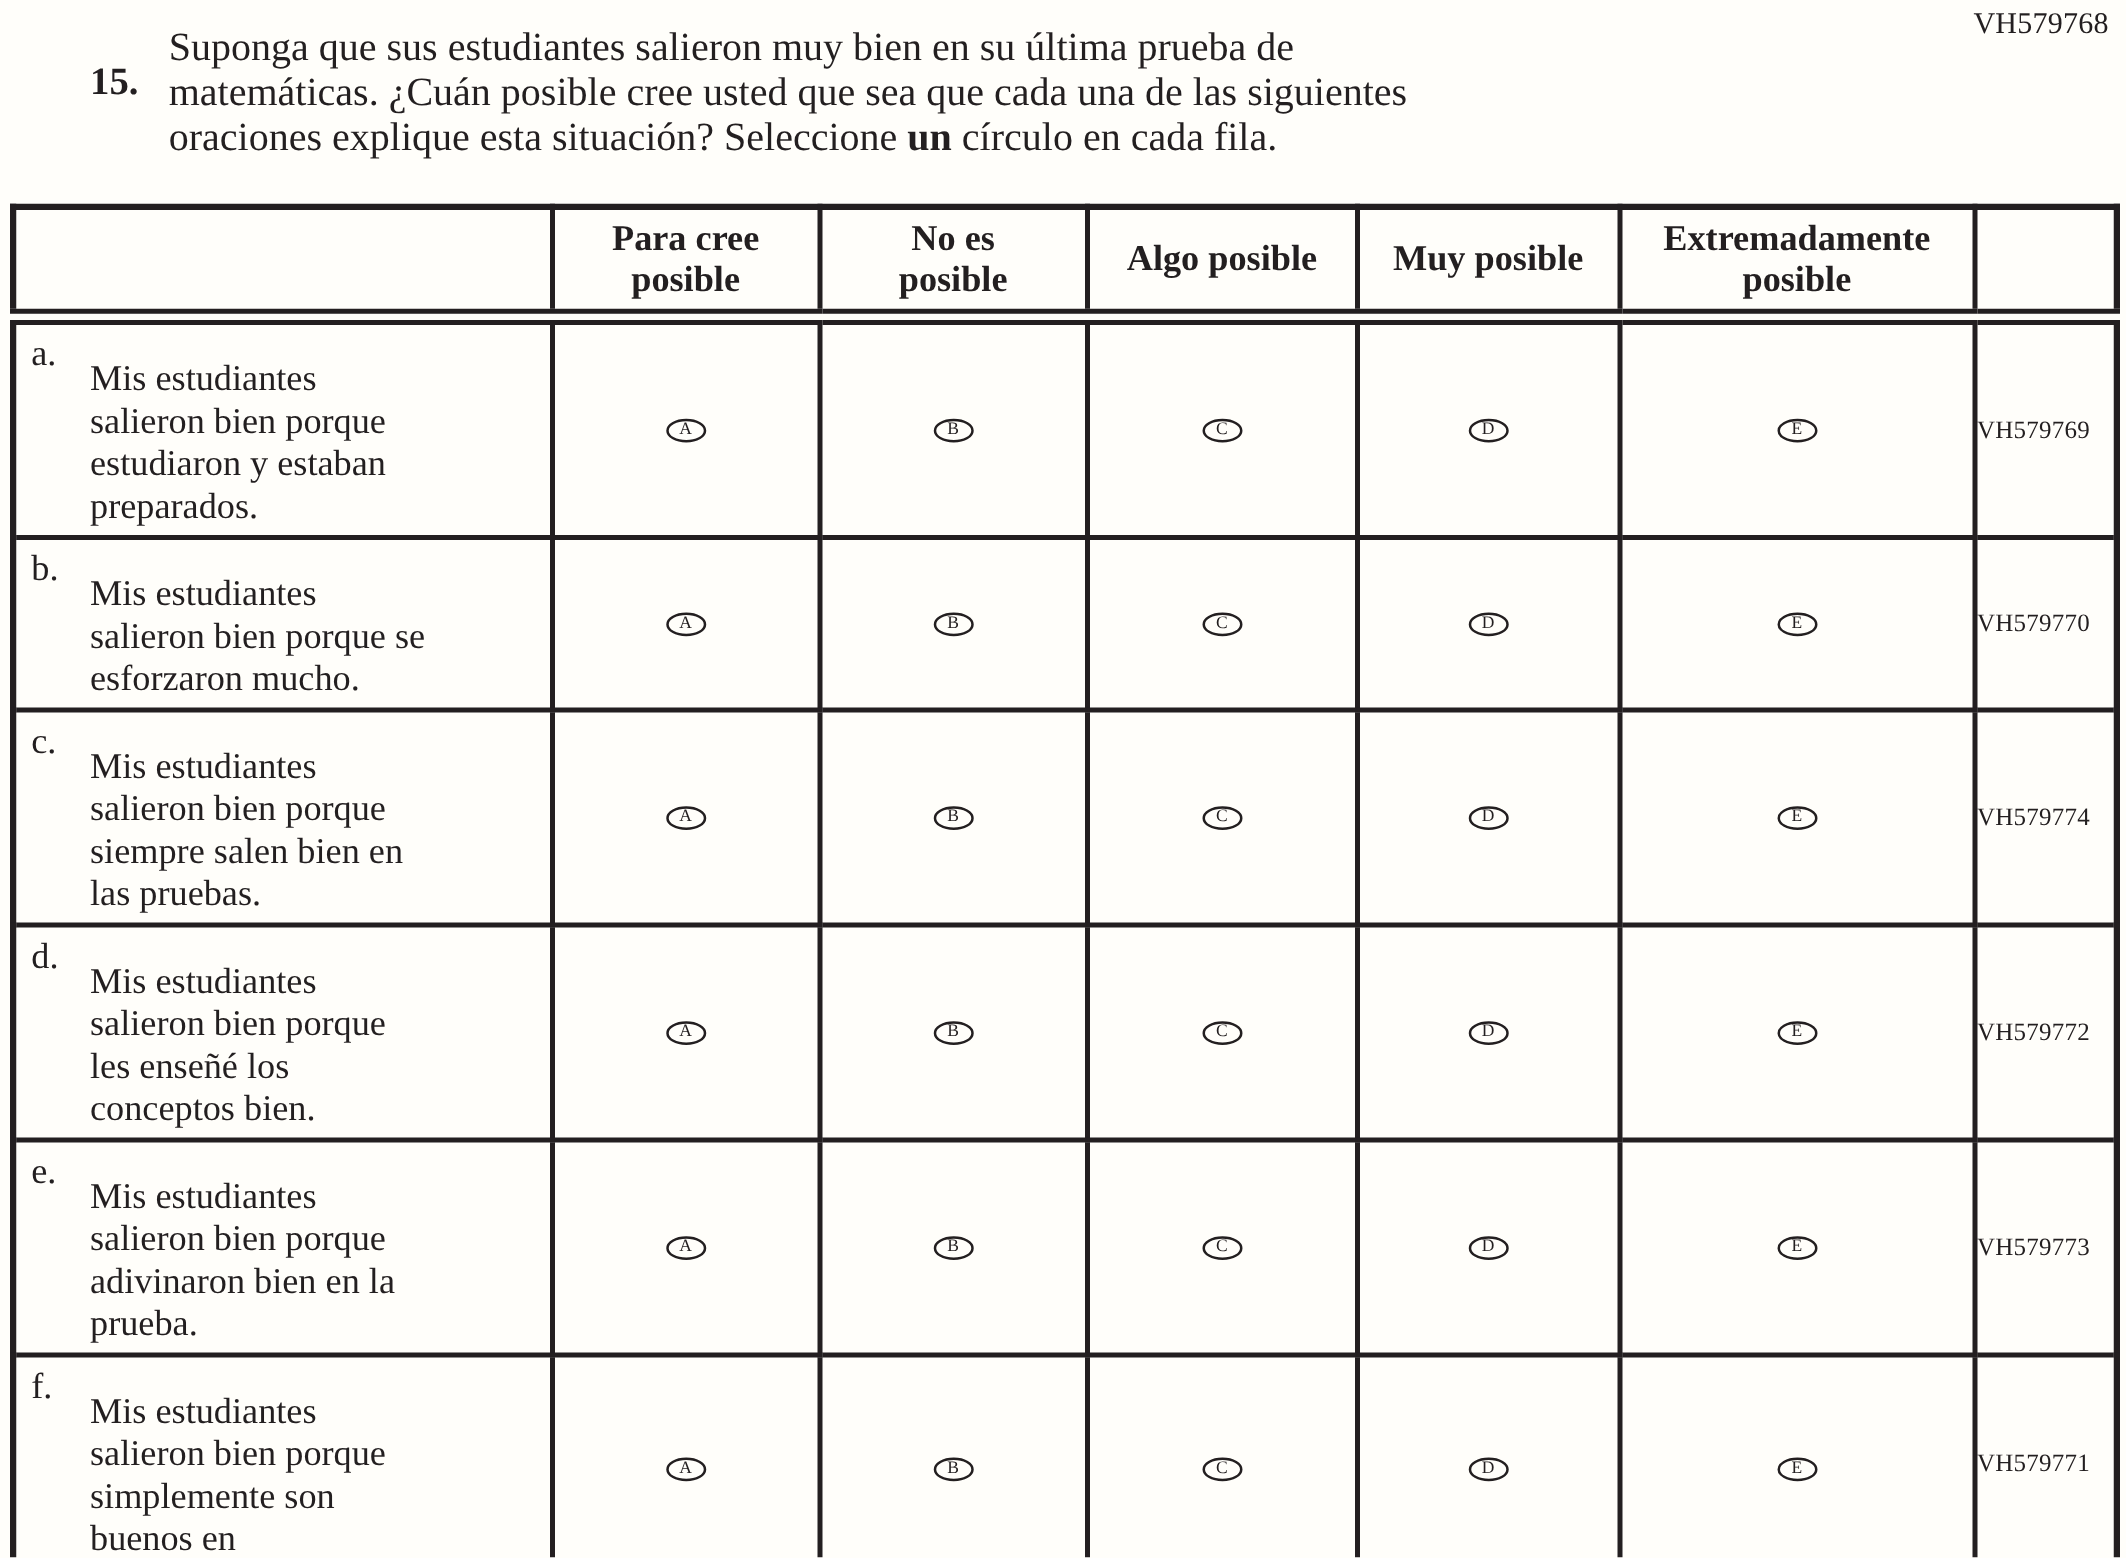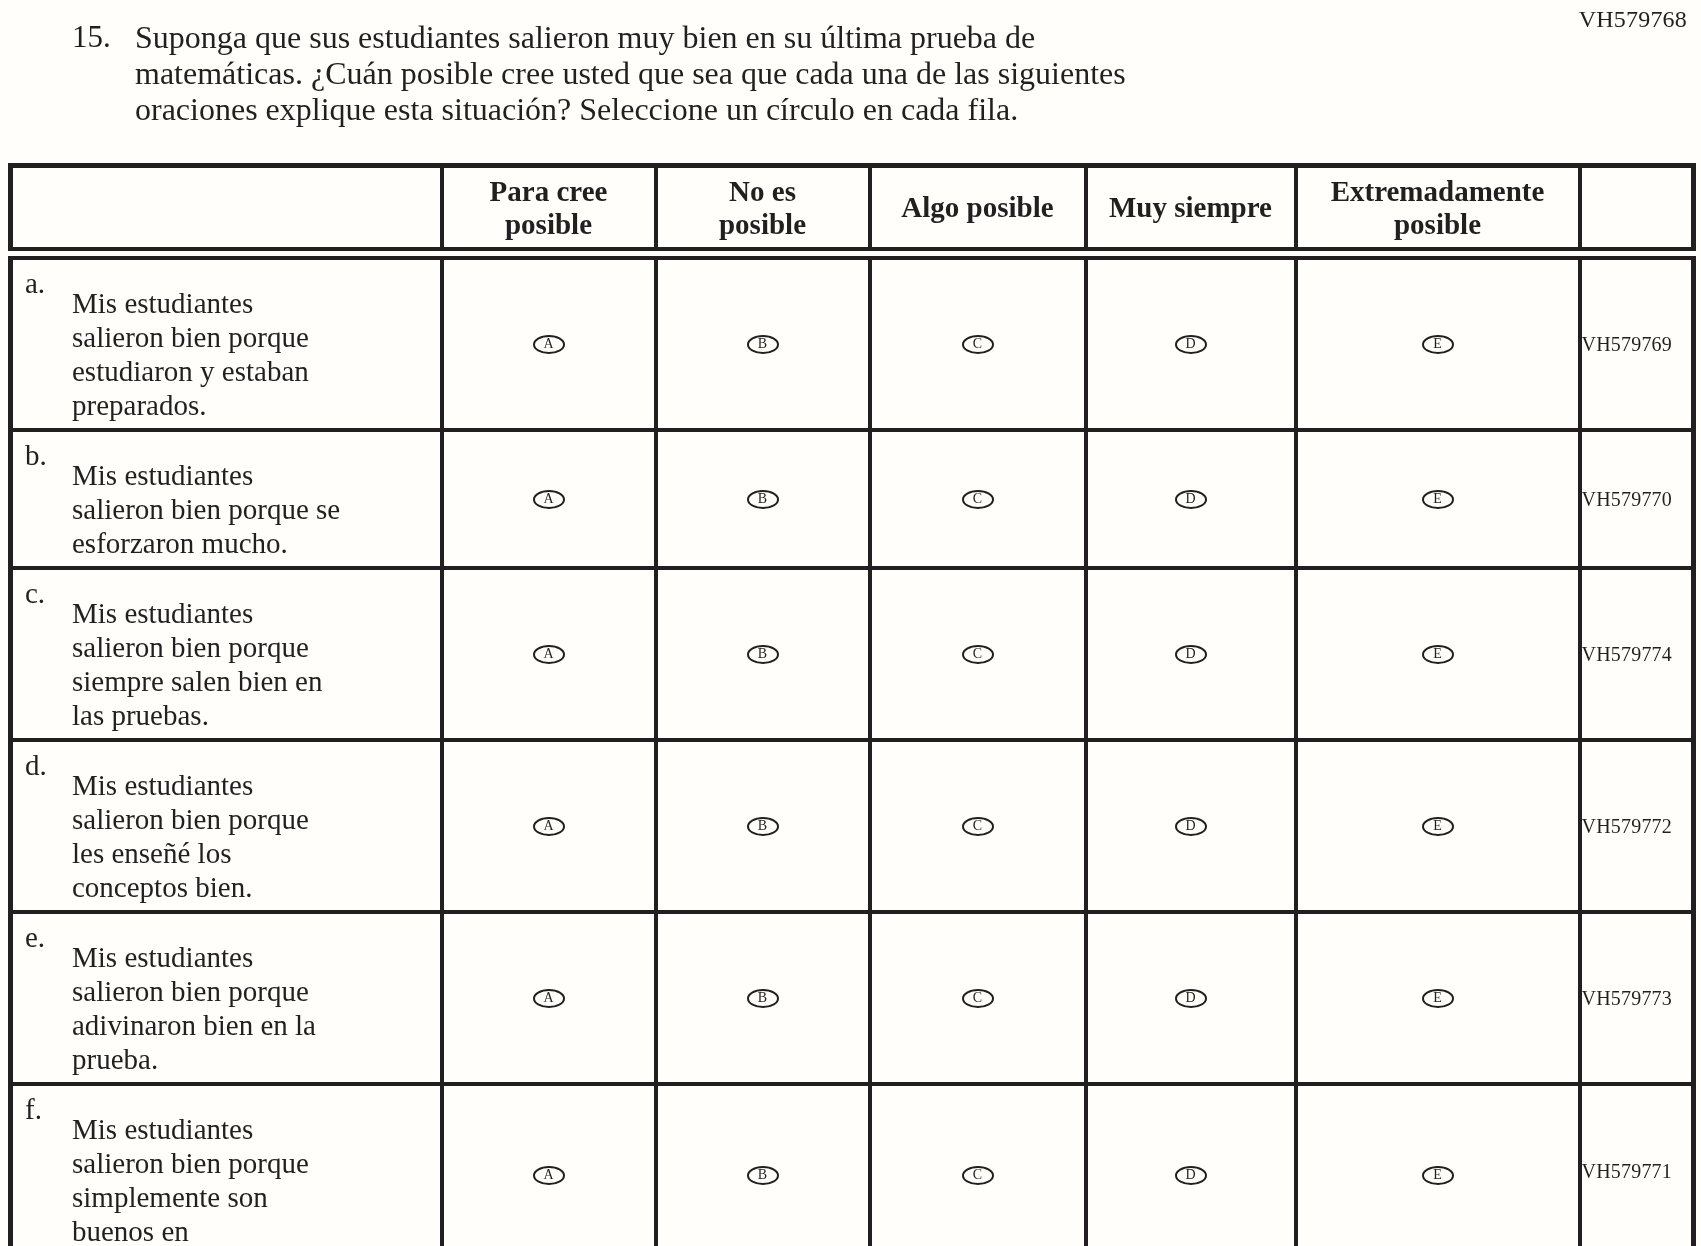--- a/index.html
+++ b/index.html
@@ -27,33 +27,34 @@
     letter-spacing: 0.2px;
   }
   .question {
     position: absolute;
     top: 19px;
     left: 72px;
     display: flex;
     align-items: flex-start;
   }
   .question .q-number {
-    font-weight: normal;
+    font-weight: bold;
     font-size: 31px;
     line-height: 36px;
     width: 63px;
     flex: 0 0 63px;
+    margin-top: 28px;
   }
   .question .q-text {
     font-size: 32px;
     line-height: 36px;
     white-space: pre-line;
     max-width: 1180px;
   }
-  .question .q-text b { font-weight: normal; }
+  .question .q-text b { font-weight: bold; }
 
   table.grid {
     position: absolute;
     top: 163px;
     left: 8px;
     border-collapse: collapse;
     table-layout: fixed;
     width: 1683px;
     background: var(--bg);
   }
@@ -164,21 +165,21 @@
       <col class="c-code">
     </colgroup>
     <thead>
       <tr>
           <th></th>
           <th>Para cree
 posible</th>
           <th>No es
 posible</th>
           <th>Algo posible</th>
-          <th>Muy siempre</th>
+          <th>Muy posible</th>
           <th>Extremadamente
 posible</th>
           <th></th>
         </tr>
     </thead>
     <tbody>
         <tr>
           <td class="statement-cell">
             <div class="stmt">
               <span class="row-letter">a.</span>

